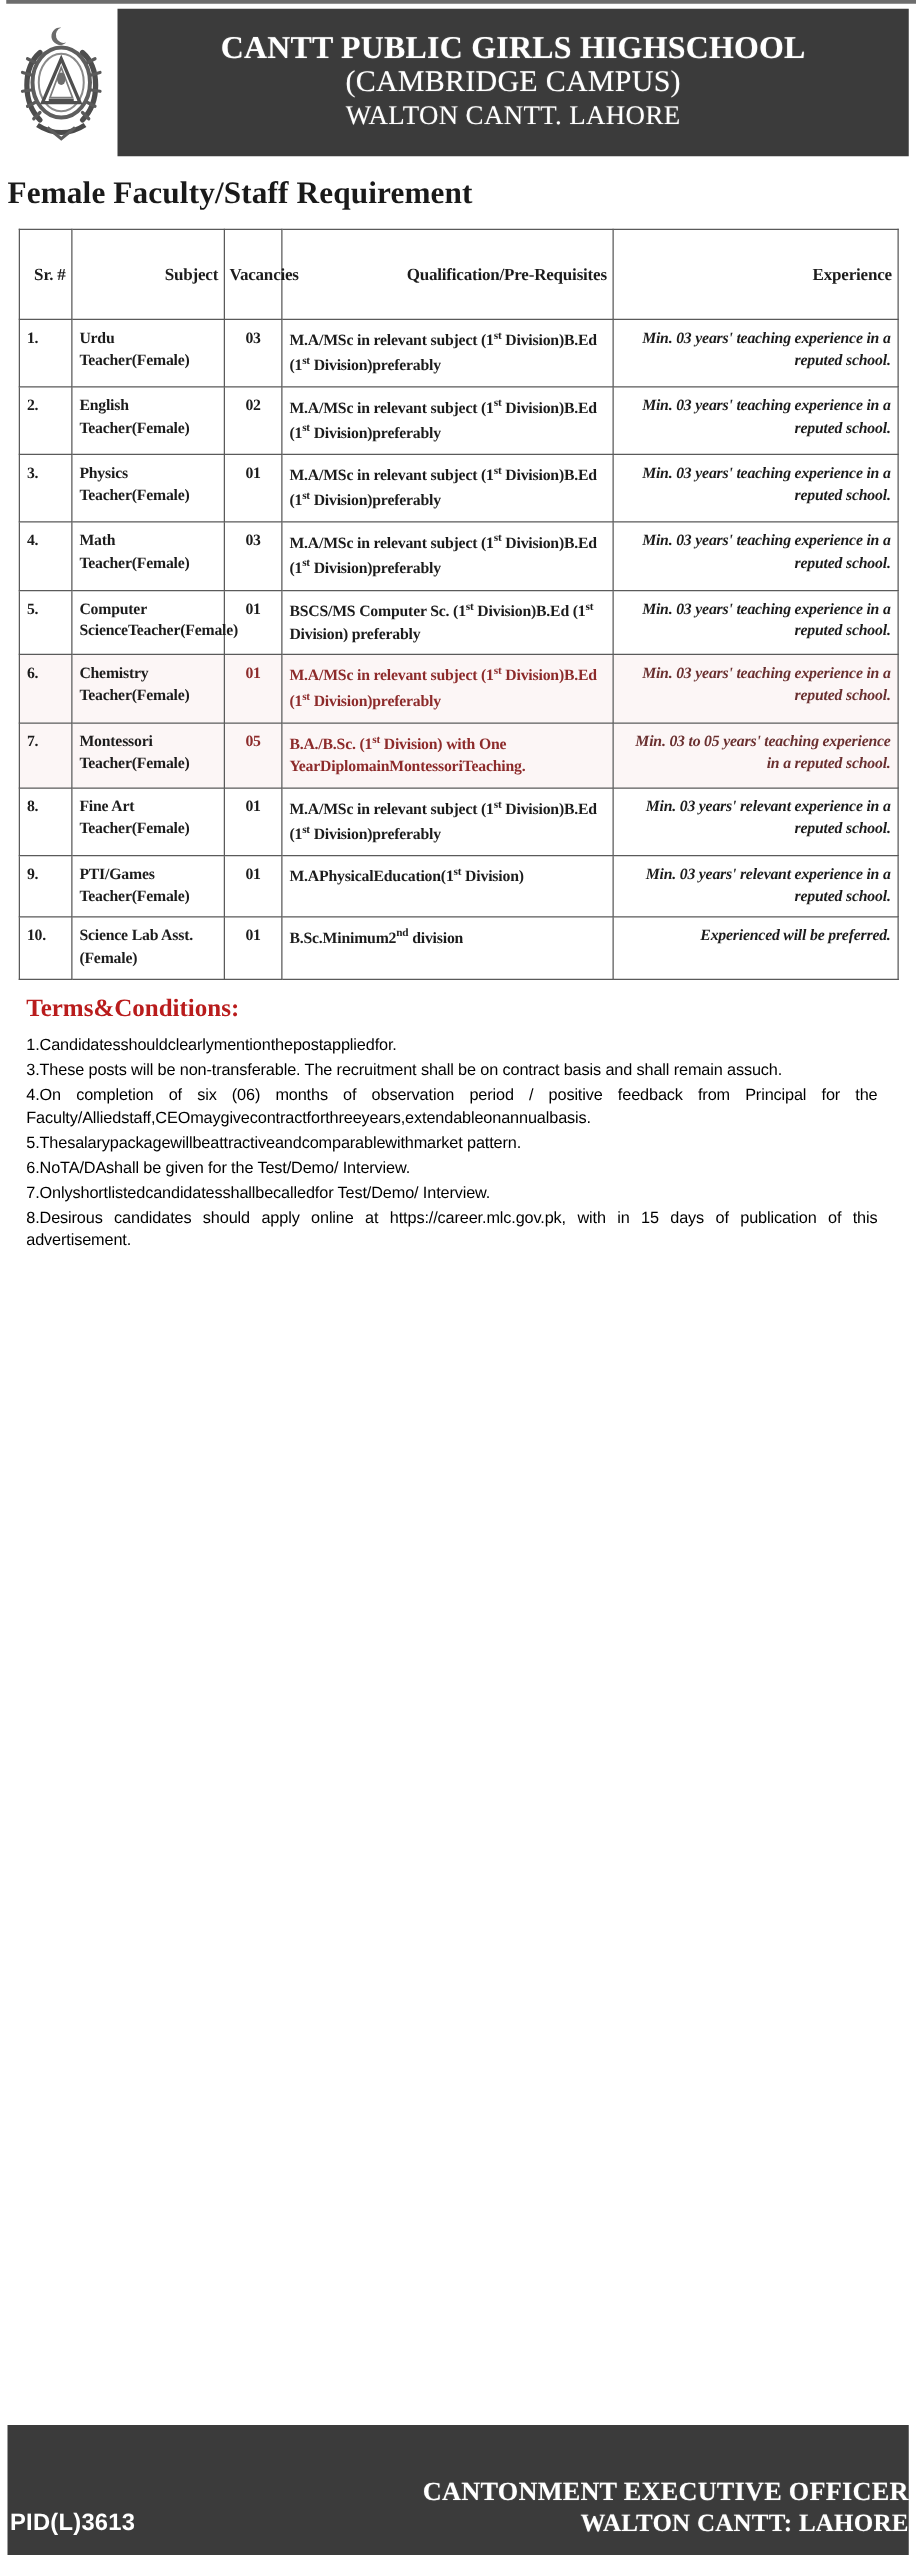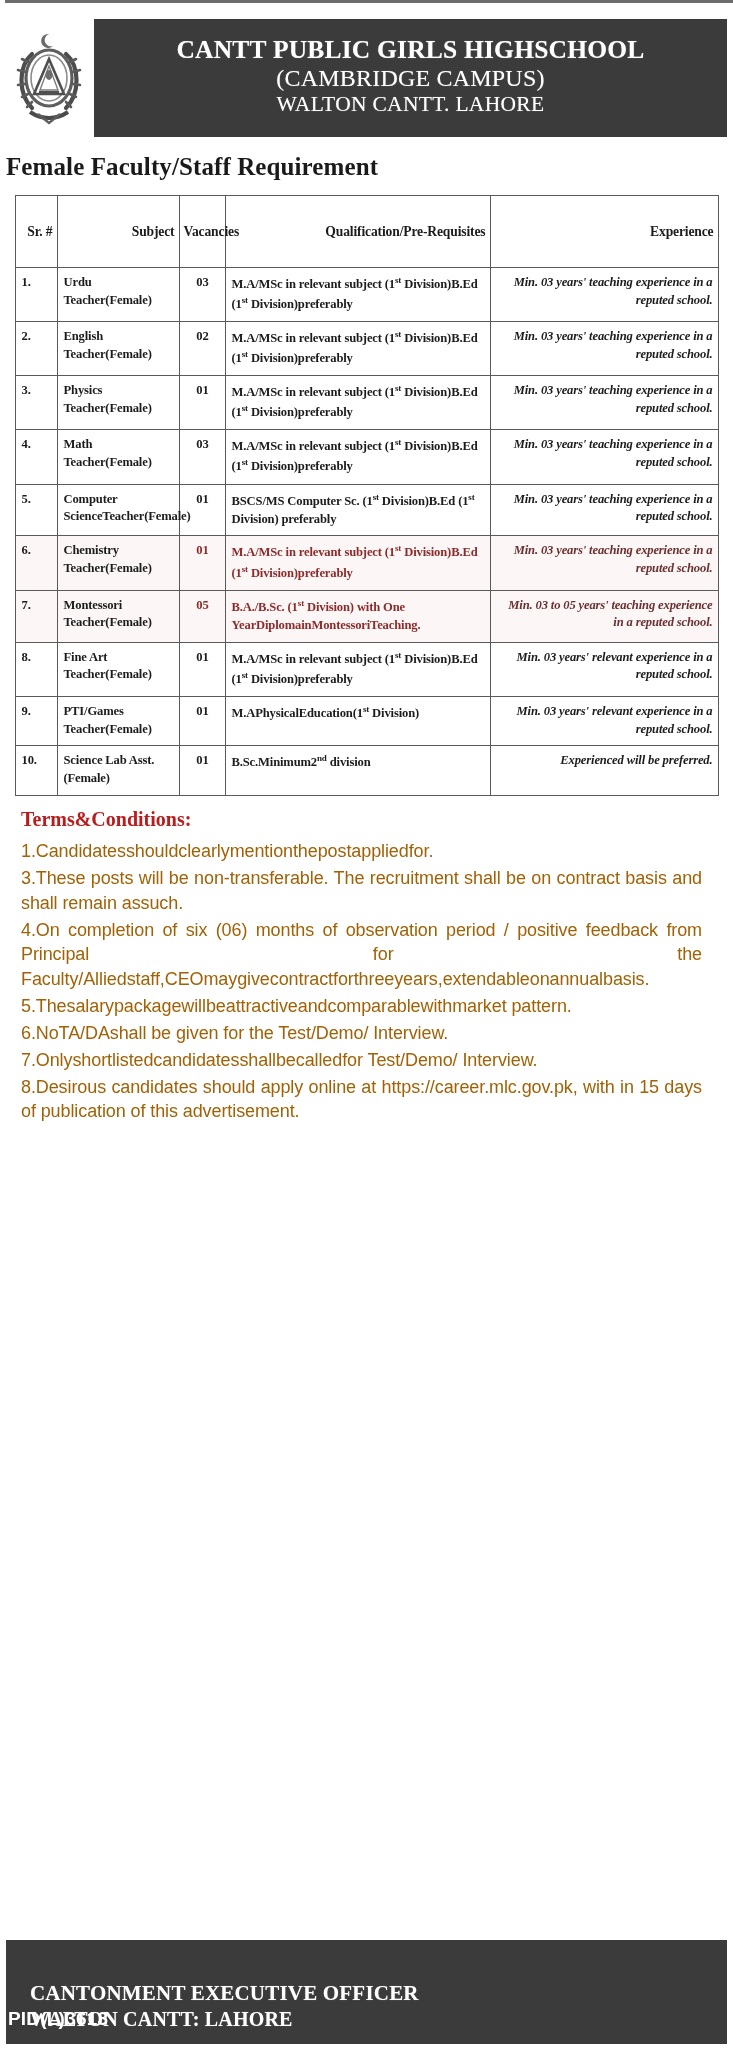--- a/index.html
+++ b/index.html
@@ -13,21 +13,21 @@
     font-family: "Liberation Serif", serif;
     color: #111;
     position: relative;
     overflow: hidden;
   }
 
   .page {
     width: 733px;
     height: 2048px;
     background: #ffffff;
-    padding: 16px 6px 0 6px;
+    padding: 4px 6px 0 6px;
     position: relative;
   }
 
   
   .masthead {
     display: flex;
     align-items: stretch;
     height: 118px;
     margin: 3px 0 0 0;
   }
@@ -137,23 +137,23 @@
   }
   .terms-title {
     font-family: "Liberation Serif", serif;
     font-weight: bold;
     font-size: 20px;
     color: #b91c1c;
     margin: 2px 0 8px 0;
   }
   .term {
     font-family: "Liberation Sans", sans-serif;
-    font-size: 18px;
+    font-size: 13px;
     line-height: 1.38;
-    color: #a16207;
+    color: #000000;
     margin: 0 12px 2px 0;
     text-align: justify;
     letter-spacing: -0.1px;
   }
   .term.jj { text-align: justify; text-align-last: left; }
 
   
   .footer {
     position: absolute;
     left: 6px;
@@ -169,21 +169,21 @@
     position: absolute;
     left: 2px;
     bottom: 14px;
     font-family: "Liberation Sans", sans-serif;
     font-weight: bold;
     font-size: 19px;
     letter-spacing: 0.2px;
   }
   .footer-center {
     width: 100%;
-    text-align: left;
+    text-align: right;
     line-height: 1.2;
     padding-left: 24px;
     margin-top: 28px;
   }
   .foot1 {
     font-size: 21px;
     font-weight: bold;
     letter-spacing: 0.2px;
     text-shadow: 0 0 1px rgba(255,255,255,.4);
   }

